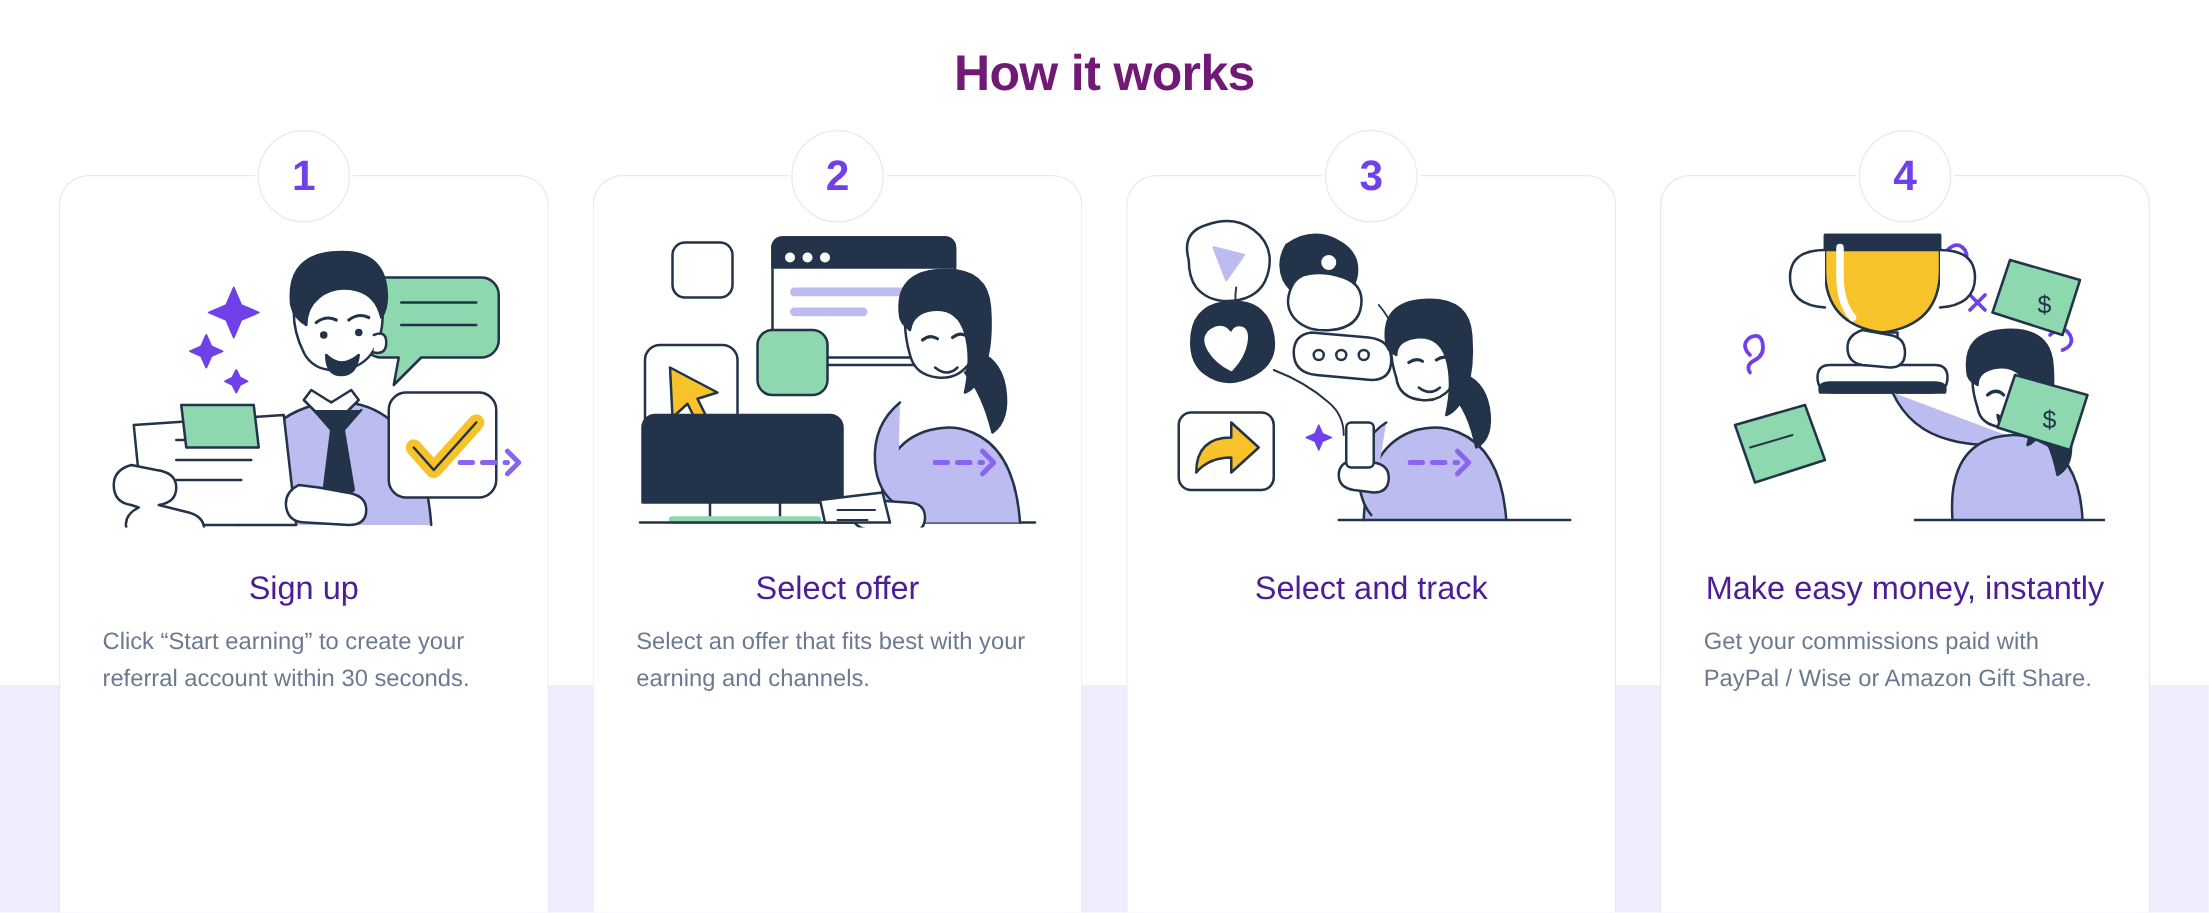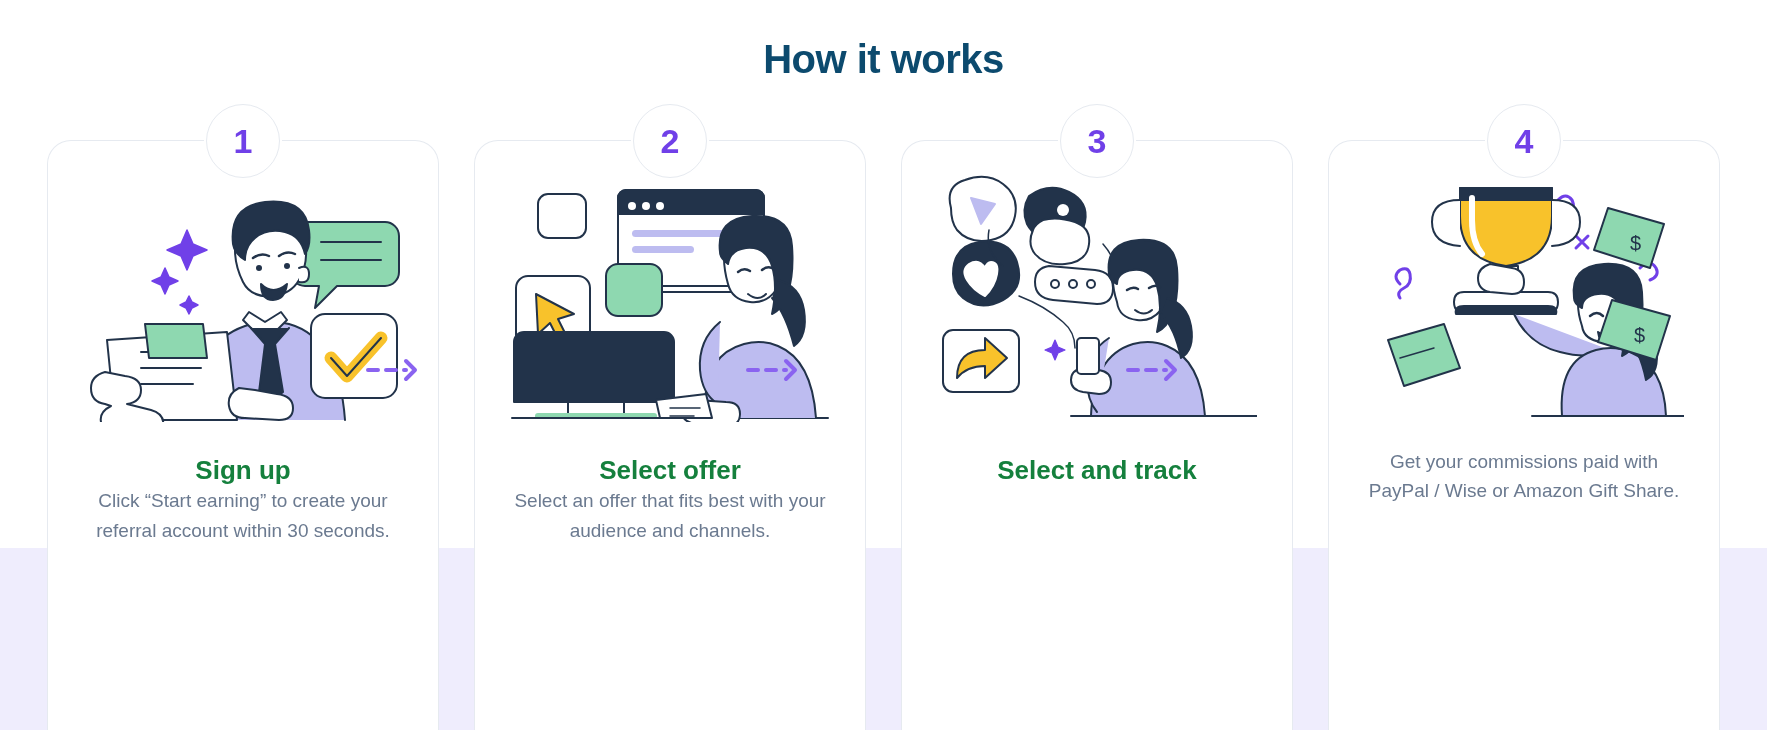--- a/index.html
+++ b/index.html
@@ -9,21 +9,21 @@
     font-family:"Liberation Sans", sans-serif;
     -webkit-font-smoothing:antialiased;
   }
   .band{
     position:absolute;left:0;right:0;top:548px;height:182px;
     background:#EFEDFD;z-index:0;
   }
   .page-title{
     position:absolute;left:0;right:0;top:10px;
     text-align:center;
-    font-size:40px;font-weight:bold;color:#0c4a6e;
+    font-size:40px;font-weight:bold;color:#701a75;
     letter-spacing:-0.5px;z-index:5;
   }
   .cards{
     position:absolute;left:0;top:140px;width:1767px;height:590px;
     display:flex;justify-content:center;align-items:flex-start;
     gap:35px;z-index:2;
   }
   .card{
     position:relative;
     width:392px;height:590px;
@@ -47,28 +47,28 @@
     font-size:34px;font-weight:bold;color:#7040E8;
     z-index:6;box-sizing:border-box;
   }
   .illus{
     width:392px;height:300px;
     display:flex;align-items:center;justify-content:center;
     margin-top:6px;
   }
   .illus svg{display:block;}
   .card-title{
-    font-size:26px;font-weight:bold;color:#15803d;
+    font-size:26px;font-weight:normal;color:#4c1d95;
     text-align:center;line-height:1.2;
     margin-top:8px;padding:0 18px;
   }
   .card-desc{
     font-size:19px;color:#6B7A90;
-    text-align:center;line-height:1.55;
-    padding:0 34px;
+    text-align:left;line-height:1.55;
+    margin-top:13px;padding:0 34px;
   }
   .arrow{
     position:absolute;top:357px;
     width:56px;height:26px;z-index:8;
   }
   .arrow svg{display:block;}
 </style>
 </head>
 <body>
 
@@ -170,21 +170,21 @@
           <path d="M210 150 q-22 18 -20 48 q2 24 18 34" fill="#BDBCF0"></path>
 
           <path d="M186 228 q-14 2 -14 12 q0 10 14 12 l30 2 q14 0 14 -12 q0 -12 -14 -12 z" fill="#ffffff"></path>
 
           <path d="M146 228 l50 -6 l6 24 h-52 z" fill="#ffffff"></path>
           <path d="M160 236 h30 M160 244 h24" stroke-width="1.5"></path>
         </g>
       </svg>
     </div>
     <div class="card-title">Select offer</div>
-    <div class="card-desc">Select an offer that fits best with your audience and channels.</div>
+    <div class="card-desc">Select an offer that fits best with your earning and channels.</div>
   </div>
 
   <div class="card">
     <div class="badge">3</div>
     <div class="illus">
       <svg width="320" height="250" viewBox="0 0 320 250">
         <g fill="none" stroke="#22334A" stroke-width="2" stroke-linecap="round" stroke-linejoin="round">
 
           <path d="M14 36 q-6 -22 14 -28 q22 -8 38 4 q16 12 12 32 q-4 20 -24 24 q-22 4 -34 -10 q-6 -8 -6 -22 z" fill="#ffffff"></path>
           <path d="M34 26 l24 6 l-14 20 z" fill="#BDBCF0" stroke="#BDBCF0"></path>
@@ -270,20 +270,21 @@
           <path d="M36 186 l34 -10" stroke-width="1.5"></path>
           <path d="M244 36 l56 16 l-14 44 l-56 -18 z" fill="#8ED8B0"></path>
           <text x="266" y="78" font-size="20" fill="#22334A" stroke="none" font-family="Liberation Sans, sans-serif">$</text>
           <path d="M248 128 l58 16 l-14 44 l-58 -18 z" fill="#8ED8B0"></path>
           <text x="270" y="170" font-size="20" fill="#22334A" stroke="none" font-family="Liberation Sans, sans-serif">$</text>
 
           <path d="M168 244 h152"></path>
         </g>
       </svg>
     </div>
+    <div class="card-title">Make easy money, instantly</div>
     <div class="card-desc">Get your commissions paid with PayPal / Wise or Amazon Gift Share.</div>
   </div>
 
 </div>
 
 <div class="arrow" style="left:366px;">
   <svg width="56" height="26" viewBox="0 0 56 26">
     <path d="M2 13 h38" stroke="#8A63F0" stroke-width="4" stroke-linecap="round" fill="none" stroke-dasharray="10 8"></path>
     <path d="M40 4 l9 9 l-9 9" stroke="#8A63F0" stroke-width="4" stroke-linecap="round" stroke-linejoin="round" fill="none"></path>
   </svg>

